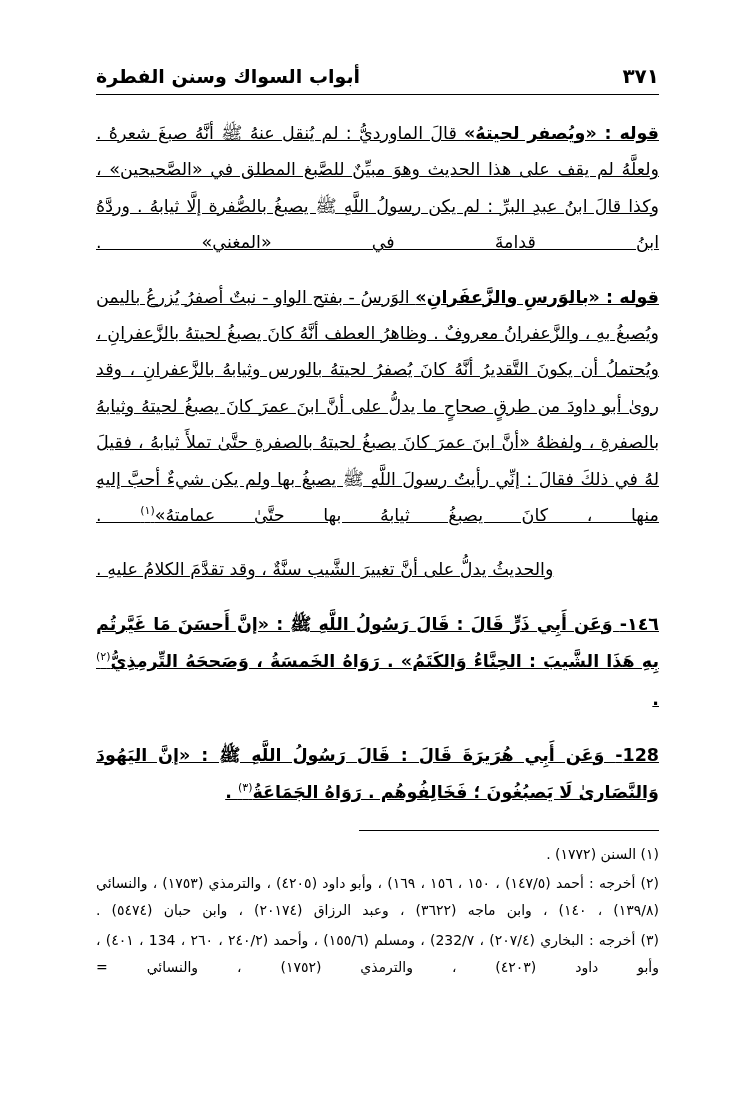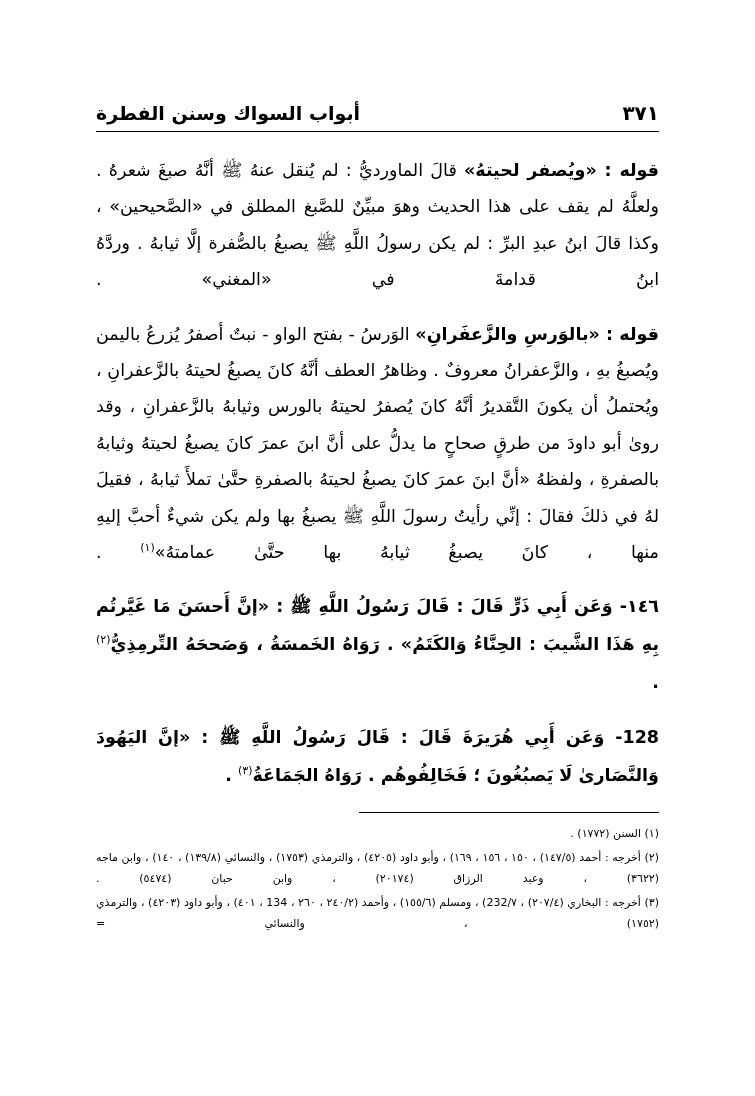--- a/index.html
+++ b/index.html
@@ -32,35 +32,35 @@
     margin-bottom: 6px;
   }
   .header-title {
     font-size: 19px;
     font-weight: bold;
     letter-spacing: 0px;
   }
   .page-number {
     font-size: 20px;
     font-weight: bold;
-    margin-top: 37px;
   }
   .header-rule {
     border: none;
     border-top: 1.6px solid #000;
     margin: 6px 0 20px 0;
     width: 100%;
   }
   
   .body-text {
     direction: rtl;
     text-align: justify;
     text-align-last: justify;
     font-size: 17.5px;
     line-height: 2.08;
+    text-decoration: underline;
   }
   .para {
     margin: 0 0 18px 0;
     direction: rtl;
     text-align: justify;
     text-align-last: justify;
   }
   .bold {
     font-weight: bold;
   }
@@ -88,21 +88,21 @@
   }
   
   .footnote-sep {
     border: none;
     border-top: 1.4px solid #000;
     width: 300px;
     margin: 16px 0 10px auto;
   }
   .footnotes {
     direction: rtl;
-    font-size: 11px;
+    font-size: 14px;
     line-height: 1.95;
     text-align: justify;
     text-align-last: right;
   }
   .fn {
     margin: 0 0 2px 0;
     direction: rtl;
     text-align: justify;
     text-align-last: right;
   }
@@ -124,20 +124,21 @@
   <div class="body-text">
 
     <p class="para">
       <span class="bold">قوله : «ويُصفر لحيتهُ»</span><span> قالَ الماورديُّ : لم يُنقل عنهُ ﷺ أنَّهُ صبغَ شعرهُ . ولعلَّهُ لم يقف على هذا الحديث وهوَ مبيِّنٌ للصَّبغ المطلق في «الصَّحيحين» ، وكذا قالَ ابنُ عبدِ البرِّ : لم يكن رسولُ اللَّهِ ﷺ يصبغُ بالصُّفرة إلَّا ثيابهُ . وردَّهُ ابنُ قدامةَ في «المغني» .</span>
     </p>
 
     <p class="para">
       <span class="bold">قوله : «بالوَرسِ والزَّعفَرانِ»</span><span> الوَرسُ - بفتح الواو - نبتٌ أصفرُ يُزرعُ باليمن ويُصبغُ بهِ ، والزَّعفرانُ معروفٌ . وظاهرُ العطف أنَّهُ كانَ يصبغُ لحيتهُ بالزَّعفرانِ ، ويُحتملُ أن يكونَ التَّقديرُ أنَّهُ كانَ يُصفرُ لحيتهُ بالورس وثيابهُ بالزَّعفرانِ ، وقد روىٰ أبو داودَ من طرقٍ صحاحٍ ما يدلُّ على أنَّ ابنَ عمرَ كانَ يصبغُ لحيتهُ وثيابهُ بالصفرةِ ، ولفظهُ «أنَّ ابنَ عمرَ كانَ يصبغُ لحيتهُ بالصفرةِ حتَّىٰ تملأَ ثيابهُ ، فقيلَ لهُ في ذلكَ فقالَ : إنِّي رأيتُ رسولَ اللَّهِ ﷺ يصبغُ بها ولم يكن شيءٌ أحبَّ إليهِ منها ، كانَ يصبغُ ثيابهُ بها حتَّىٰ عمامتهُ»</span><span class="sup">(١)</span><span> .</span>
     </p>
 
+    <p class="para tail">والحديثُ يدلُّ على أنَّ تغييرَ الشَّيب سنَّةٌ ، وقد تقدَّمَ الكلامُ عليهِ .</p>
 
     <p class="hadith">
       <span>١٤٦-</span><span> وَعَن أَبِي ذَرٍّ قَالَ : قَالَ رَسُولُ اللَّهِ ﷺ : «إنَّ أَحسَنَ مَا غَيَّرتُم بِهِ هَذَا الشَّيبَ : الحِنَّاءُ وَالكَتَمُ» . رَوَاهُ الخَمسَةُ ، وَصَححَهُ التِّرمِذِيُّ</span><span class="sup">(٢)</span><span> .</span>
     </p>
 
     <p class="hadith last-right">
       <span>128-</span><span> وَعَن أَبِي هُرَيرَةَ قَالَ : قَالَ رَسُولُ اللَّهِ ﷺ : «إنَّ اليَهُودَ وَالنَّصَارىٰ لَا يَصبُغُونَ ؛ فَخَالِفُوهُم . رَوَاهُ الجَمَاعَةُ</span><span class="sup">(٣)</span><span> .</span>
     </p>
 
   </div>

